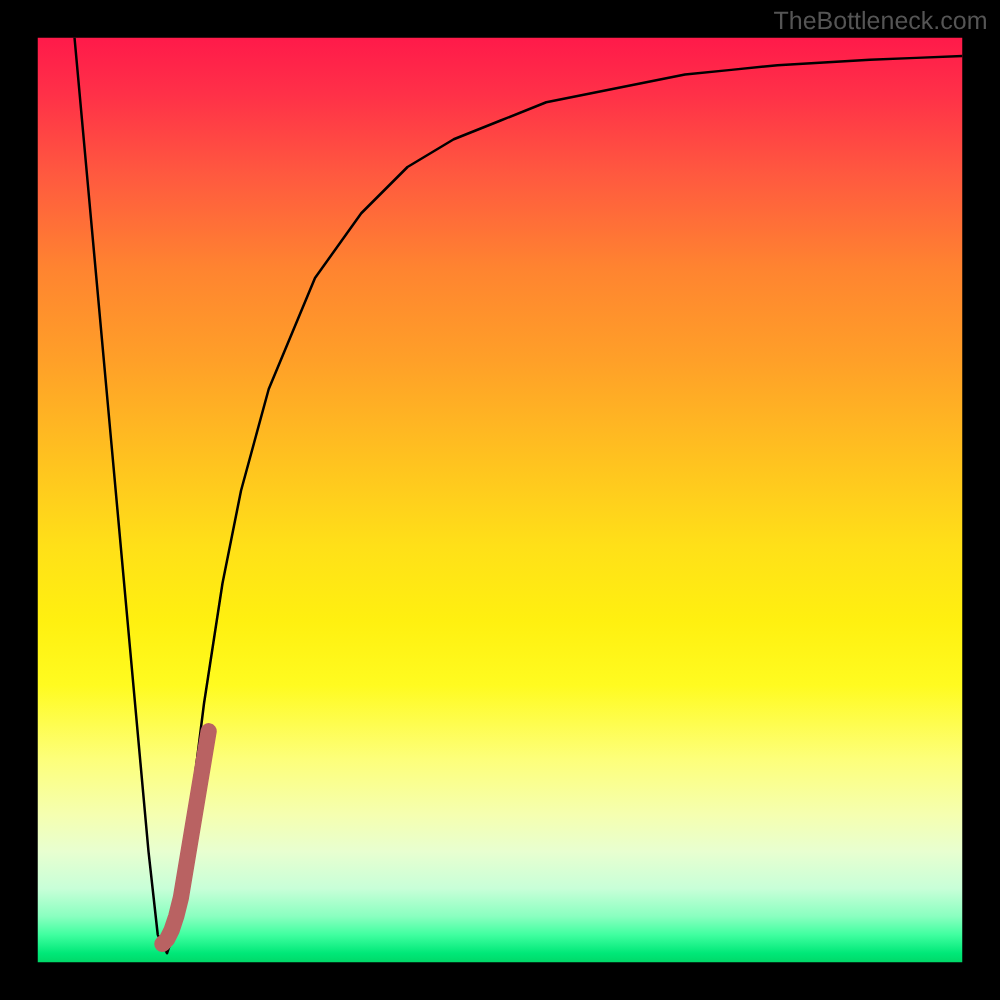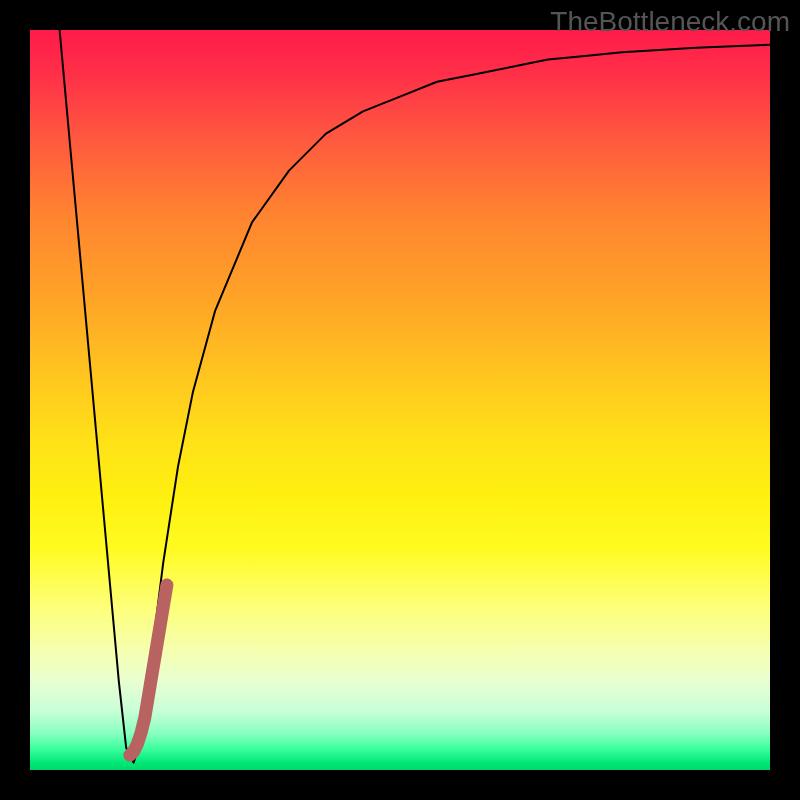--- a/index.html
+++ b/index.html
@@ -9,21 +9,21 @@
     background: #000;
     position: relative;
     overflow: hidden;
     font-family: Arial, sans-serif;
   }
   .watermark {
     position: absolute;
     top: 6px;
     right: 10px;
     color: #555;
-    font-size: 28px;
+    font-size: 20px;
     font-weight: 500;
     z-index: 10;
   }
   .plot-area {
     position: absolute;
     left: 30px;
     top: 30px;
     width: 740px;
     height: 740px;
     overflow: hidden;

